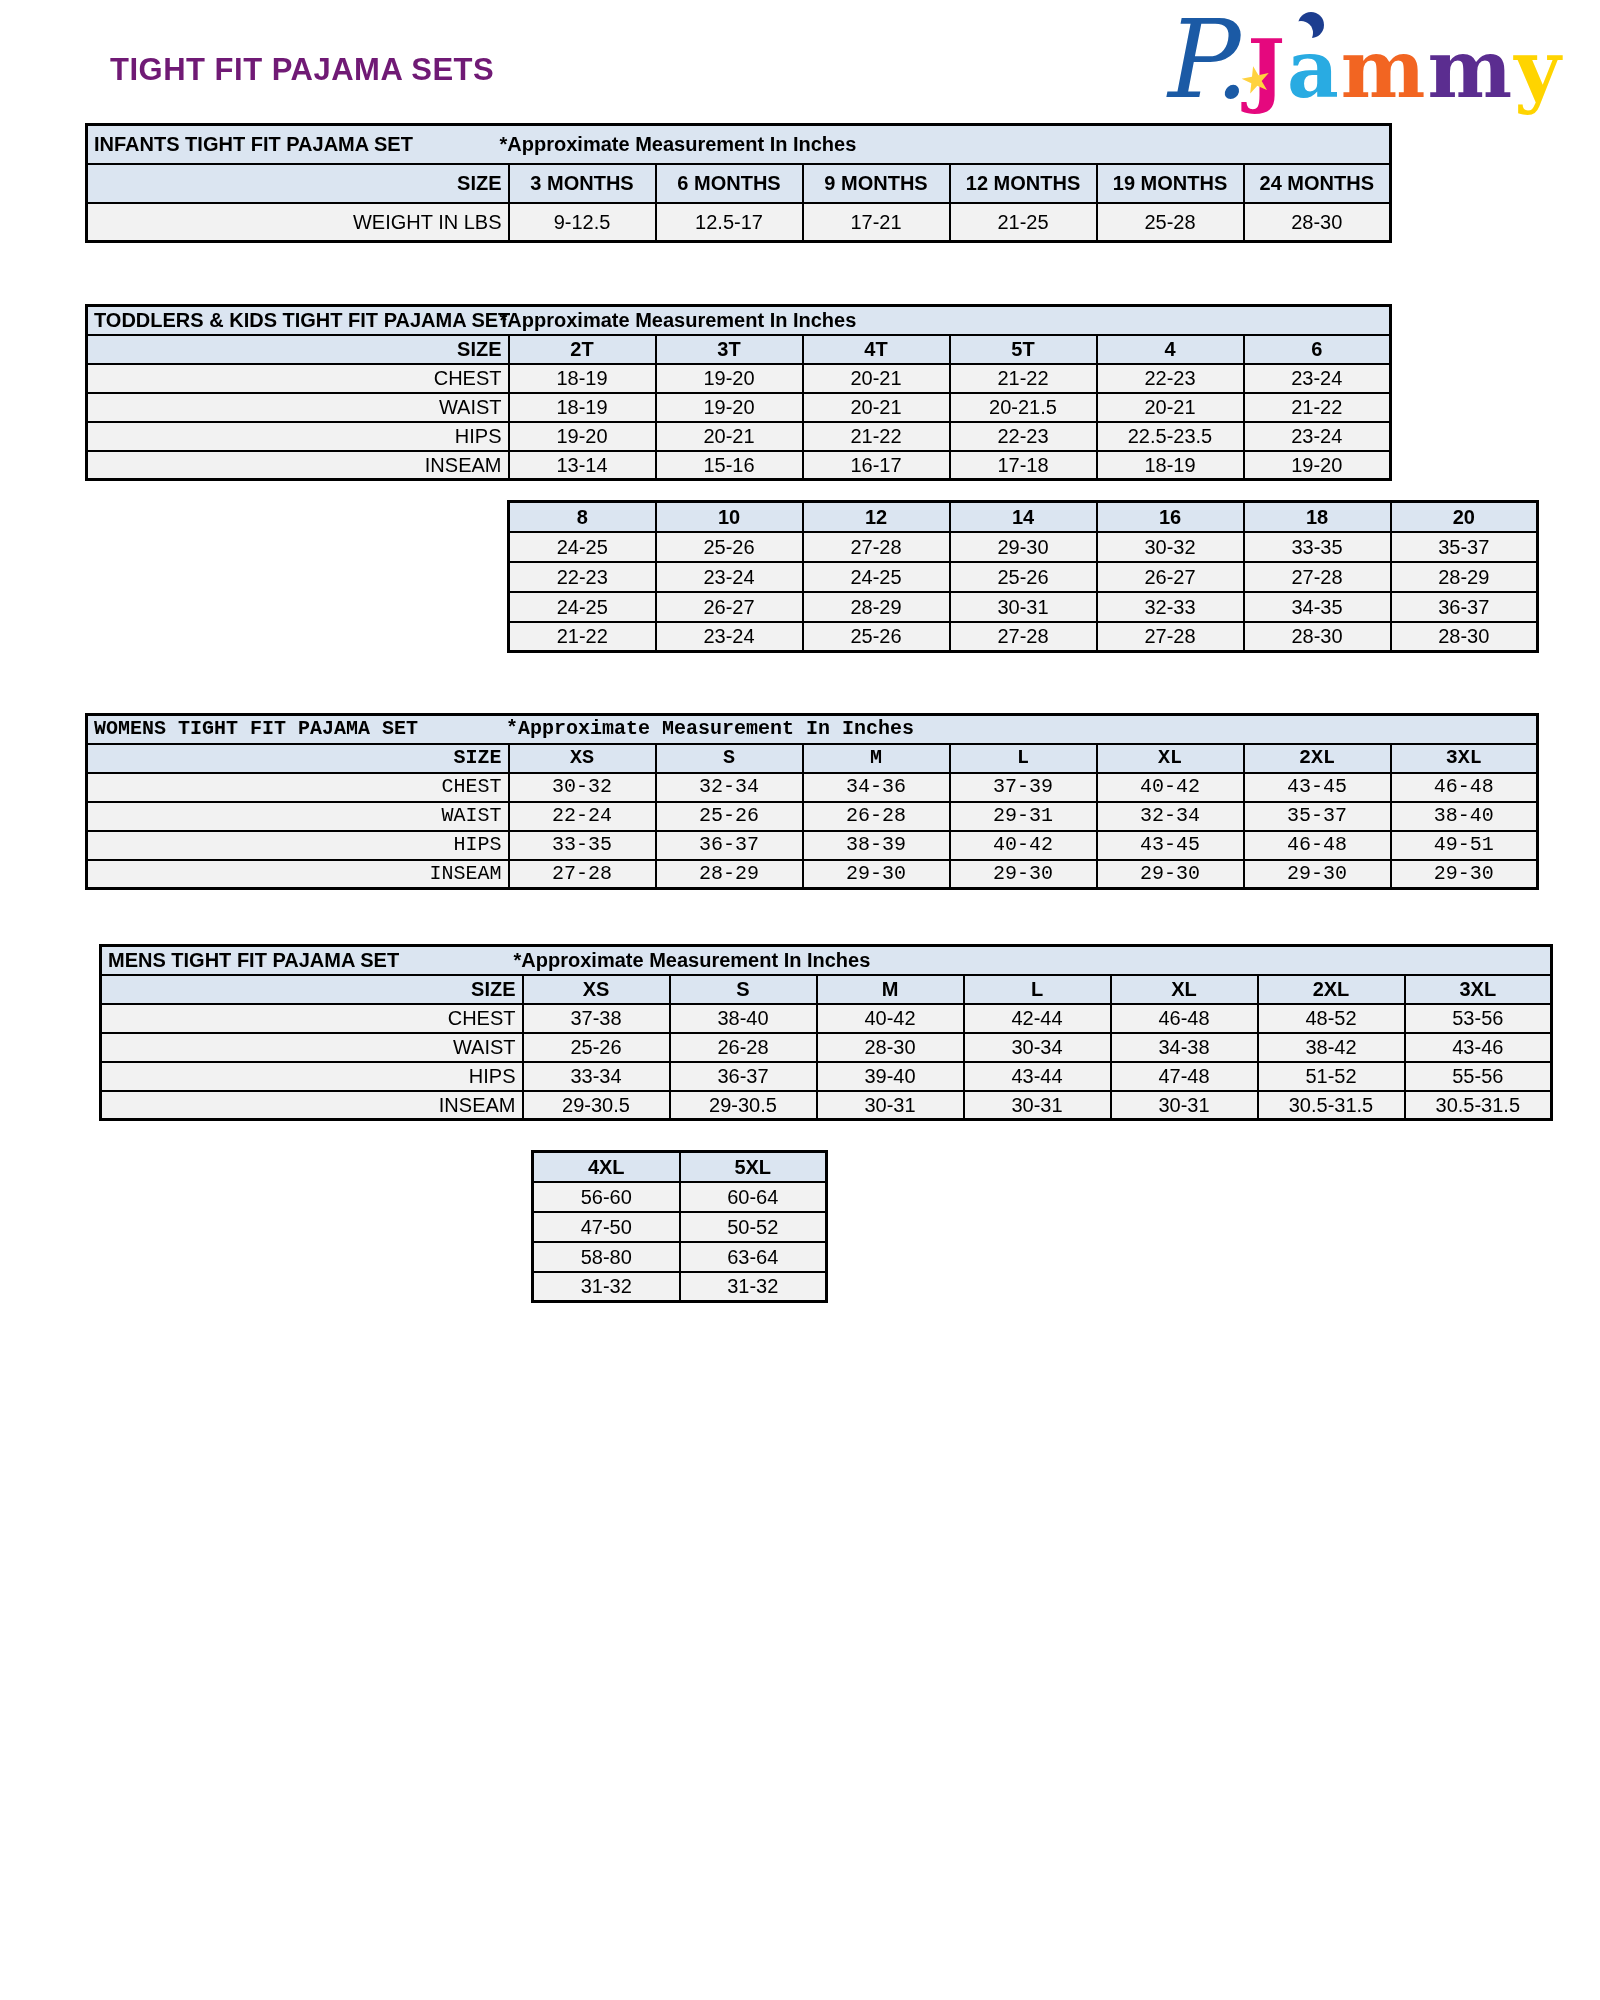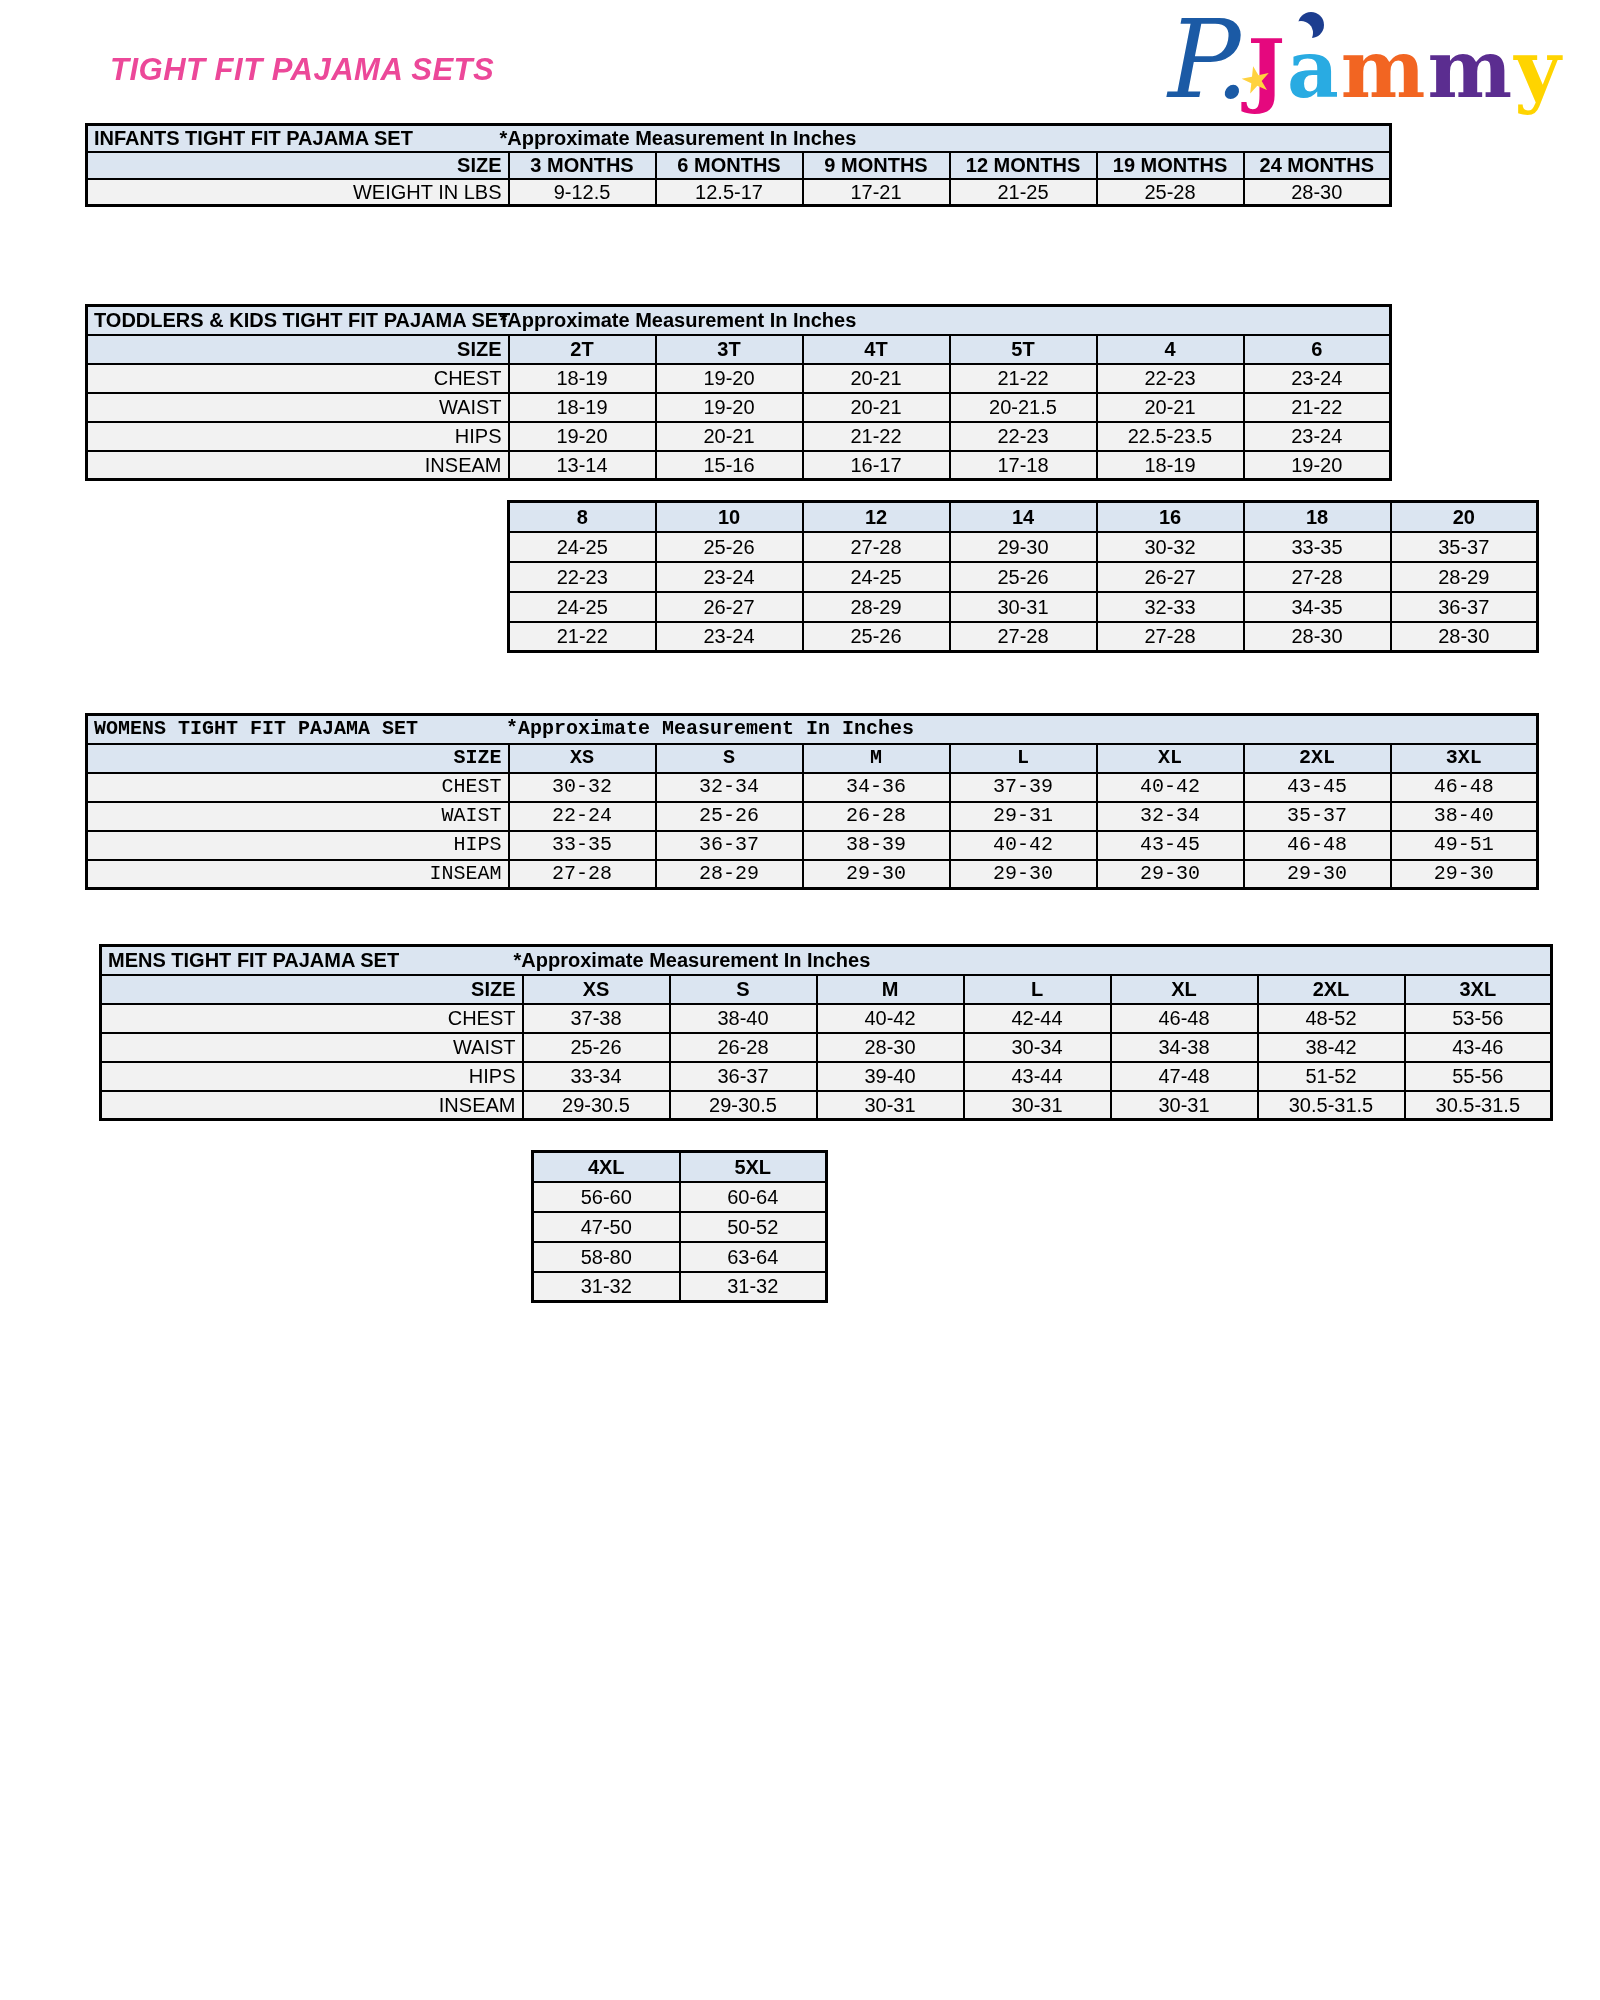--- a/index.html
+++ b/index.html
@@ -5,21 +5,21 @@
   html,body { margin:0; padding:0; background:#ffffff; }
   .page {
     position:relative; width:1600px; height:2000px; background:#ffffff;
     font-family:"Liberation Sans", sans-serif; color:#000;
     overflow:hidden;
   }
 
   
   .page-title {
     position:absolute; left:110px; top:52px;
-    font-size:31px; font-weight:bold; letter-spacing:0.5px; color:#ec4899;font-style:italic;
+    font-size:31px; font-weight:bold; letter-spacing:0.5px; color:#701a75;
   }
 
   
   .logo { position:absolute; left:1168px; top:0px; height:118px; width:430px;
           display:flex; align-items:baseline; padding-top:6px; }
   .logo-p {
     font-family:"DejaVu Serif", serif; font-style:italic;
     font-size:108px; line-height:108px; letter-spacing:-4px;
   }
   .logo-word { display:flex; align-items:baseline; margin-left:2px; }
@@ -50,21 +50,21 @@
   }
   .sizing-table td.lbl { text-align:right; }
   .sizing-table tr.title-row td,
   .sizing-table tr.head-row td {
     background:var(--header-bg,#dbe5f1); font-weight:bold;
   }
   .sizing-table tr.title-row td { text-align:left; }
   .t-name { display:inline-block; width:400px; }
   .t-note { display:inline-block; }
 
-  .t-infants tr { height:27px; }
+  .t-infants tr { height:39px; }
   .t-toddlers tr, .t-womens tr, .t-mens tr { height:29px; }
   .t-toddlers-ext tr, .t-mens-ext tr { height:30px; }
 
   .t-infants      { left:85px;  top:123px;  width:1304px; }
   .t-toddlers     { left:85px;  top:304px;  width:1304px; }
   .t-toddlers-ext { left:507px; top:500px;  width:1029px; }
   .t-womens       { left:85px;  top:713px;  width:1451px;font-family:Liberation Mono, monospace; }
   .t-mens         { left:99px;  top:944px;  width:1451px; }
   .t-mens-ext     { left:531px; top:1150px; width:294px;  }
 

